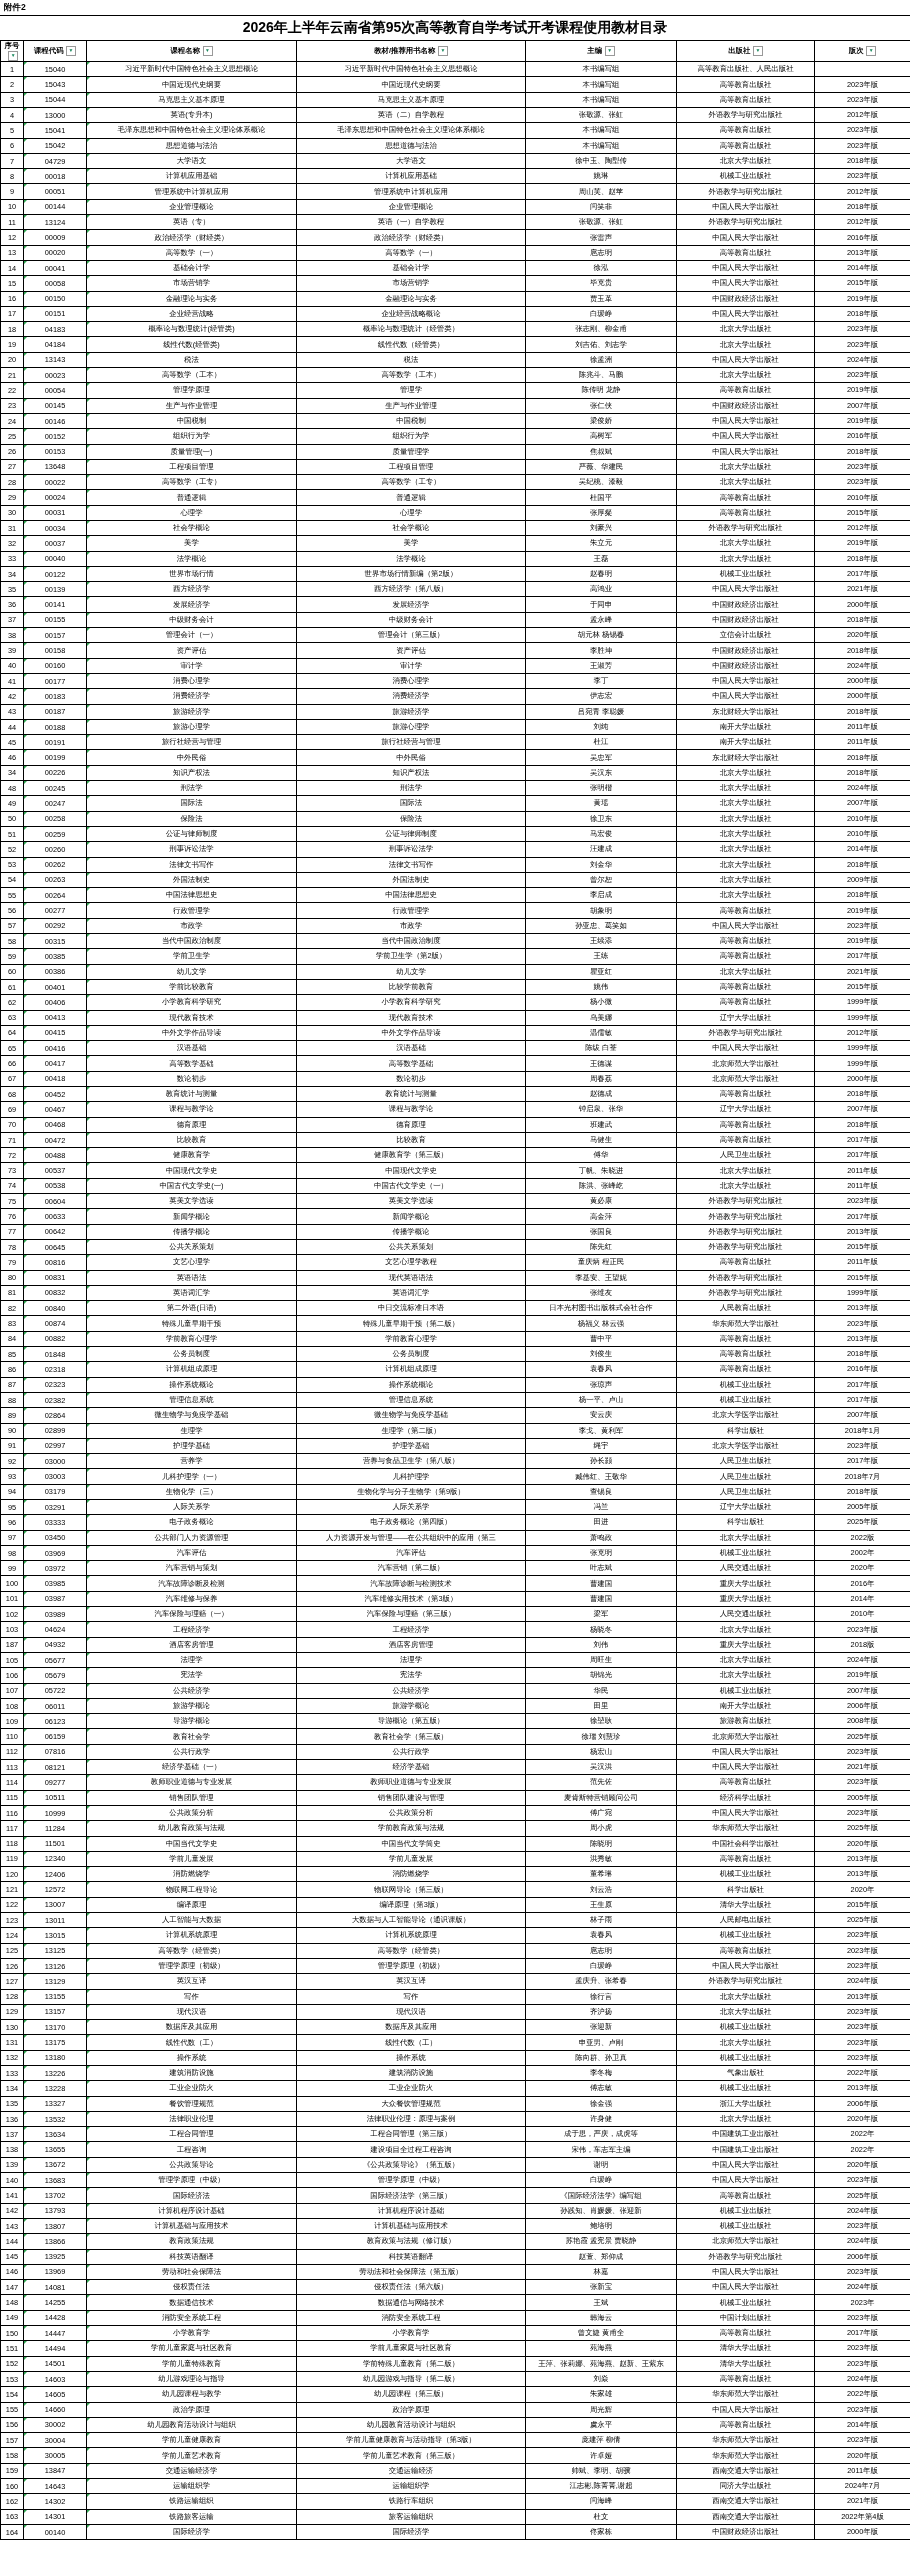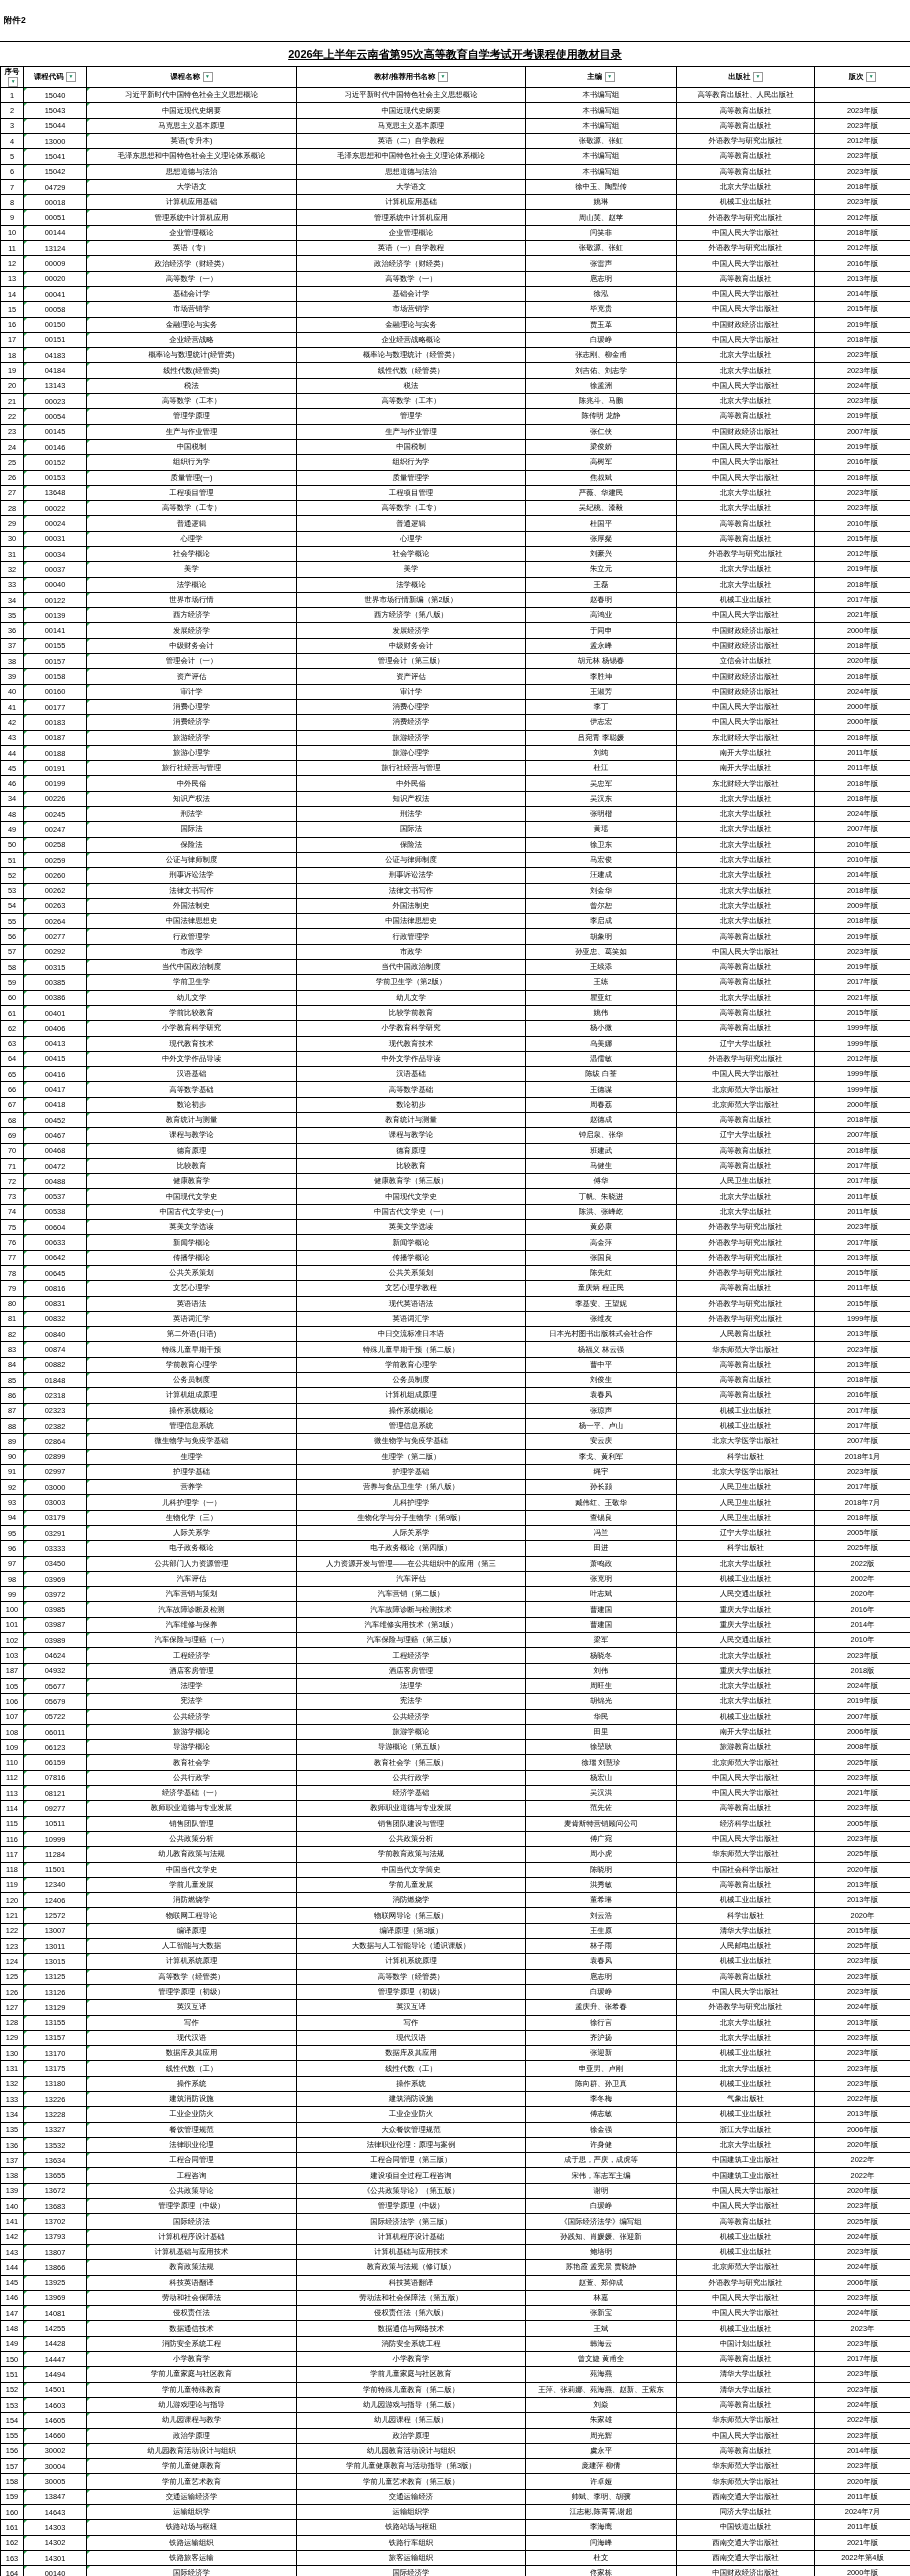--- a/index.html
+++ b/index.html
@@ -4,30 +4,30 @@
 <style>
   html,body{margin:0;padding:0;background:#fff;}
   body{
     width:910px;
     font-family:"Liberation Sans","DejaVu Sans",sans-serif;
     color:#000;
     -webkit-font-smoothing:antialiased;
   }
   .page{width:910px;}
   .attachment-row{
-    height:42px;
+    height:16px;
     display:flex;align-items:center;
     padding-left:3.7px;box-sizing:border-box;
     border-bottom:0.6px solid #000;
     font-size:8.6px;font-weight:bold;
   }
   .title-row{
     height:24px;
     display:flex;align-items:center;justify-content:center;
-    font-size:11px;font-weight:bold;text-decoration:underline;
+    font-size:14px;font-weight:bold;
   }
   table{
     width:910px;
     border-collapse:collapse;
     table-layout:fixed;
   }
   th,td{
     border:0.6px solid #000;
     text-align:center;
     vertical-align:middle;
@@ -1521,29 +1521,20 @@
         <tr>
           <td>160</td>
           <td class="flag">14643</td>
           <td class="flag">运输组织学</td>
           <td>运输组织学</td>
           <td>江志彬,陈菁菁,谢超</td>
           <td>同济大学出版社</td>
           <td>2024年7月</td>
         </tr>
         <tr>
-          <td>161</td>
-          <td class="flag">14303</td>
-          <td class="flag">铁路站场与枢纽</td>
-          <td>铁路站场与枢纽</td>
-          <td>李海鹰</td>
-          <td>中国铁道出版社</td>
-          <td>2011年版</td>
-        </tr>
-        <tr>
           <td>162</td>
           <td class="flag">14302</td>
           <td class="flag">铁路运输组织</td>
           <td>铁路行车组织</td>
           <td>闫海峰</td>
           <td>西南交通大学出版社</td>
           <td>2021年版</td>
         </tr>
         <tr>
           <td>163</td>

